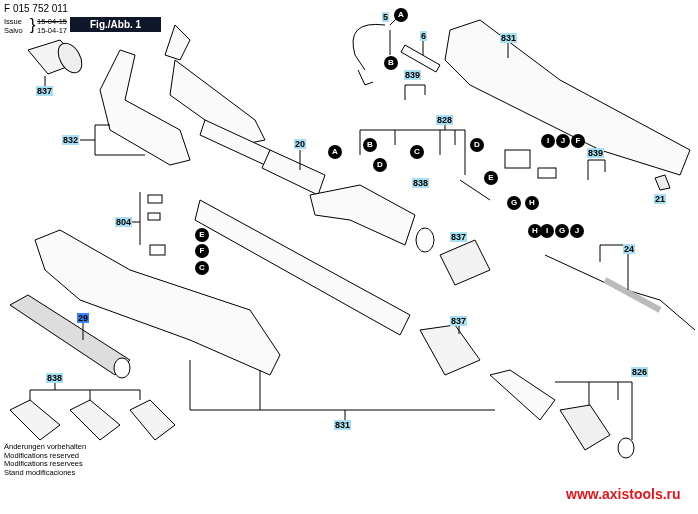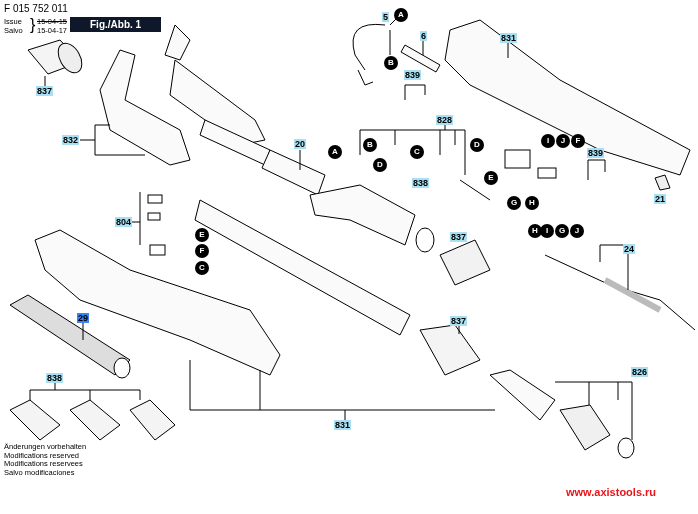--- a/index.html
+++ b/index.html
@@ -8,21 +8,21 @@
   #diagram { position: absolute; left: 0; top: 0; width: 698px; height: 514px; }
   .hdr-code { position: absolute; left: 4px; top: 3px; font-size: 10px; }
   .hdr-stand { position: absolute; left: 4px; top: 17px; font-size: 7.5px; line-height: 9px; }
   .hdr-brace { position: absolute; left: 30px; top: 16px; font-size: 16px; line-height: 18px; }
   .hdr-dates { position: absolute; left: 37px; top: 17px; font-size: 7.5px; line-height: 9px; }
   .hdr-dates .old { text-decoration: line-through; }
   .fig-box { position: absolute; left: 70px; top: 17px; background: #0f172a; color: #fff;
              font-weight: bold; font-size: 10px; padding: 2px 20px; }
   .notes { position: absolute; left: 4px; top: 443px; font-size: 7.5px; line-height: 8.5px; }
   .watermark { position: absolute; left: 566px; top: 486px; color: #e8141b; font-weight: bold;
-               font-size: 11px; }
+               font-size: 14px; }
   .lbl { position: absolute; background: #a8dff2; font-weight: bold; font-size: 9px;
          line-height: 10px; padding: 0 1px; }
   .lbl.red { background: #3b82f6; color: #000; }
   .circ { position: absolute; width: 14px; height: 14px; border-radius: 50%; background: #000;
           color: #fff; font-weight: bold; font-size: 8px; line-height: 14px; text-align: center; }
 </style>
 </head>
 <body>
 
 <div class="hdr-code">F 015 752 011</div>
@@ -212,15 +212,15 @@
 <div class="circ" style="left:195px;top:261px;">C</div>
 <div class="circ" style="left:528px;top:224px;">H</div>
 <div class="circ" style="left:540px;top:224px;">I</div>
 <div class="circ" style="left:555px;top:224px;">G</div>
 <div class="circ" style="left:570px;top:224px;">J</div>
 
 <div class="notes">
   <div>Änderungen vorbehalten</div>
   <div>Modifications reserved</div>
   <div>Modifications reservees</div>
-  <div>Salvo modificaciones</div>
+  <div>Stand modificaciones</div>
 </div>
 <div class="watermark">www.axistools.ru</div>
 
 </body></html>

